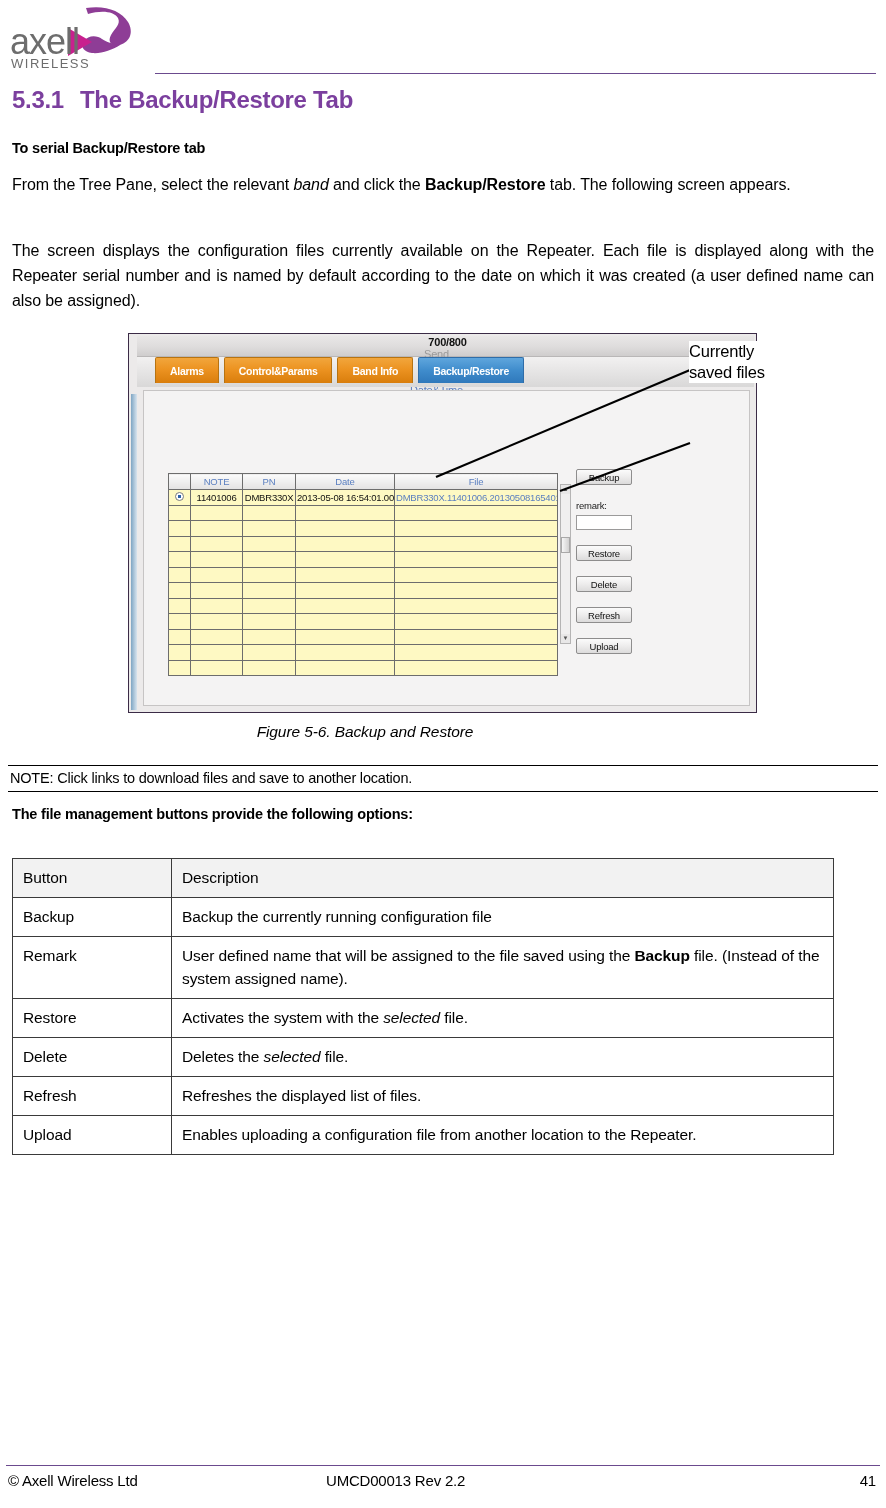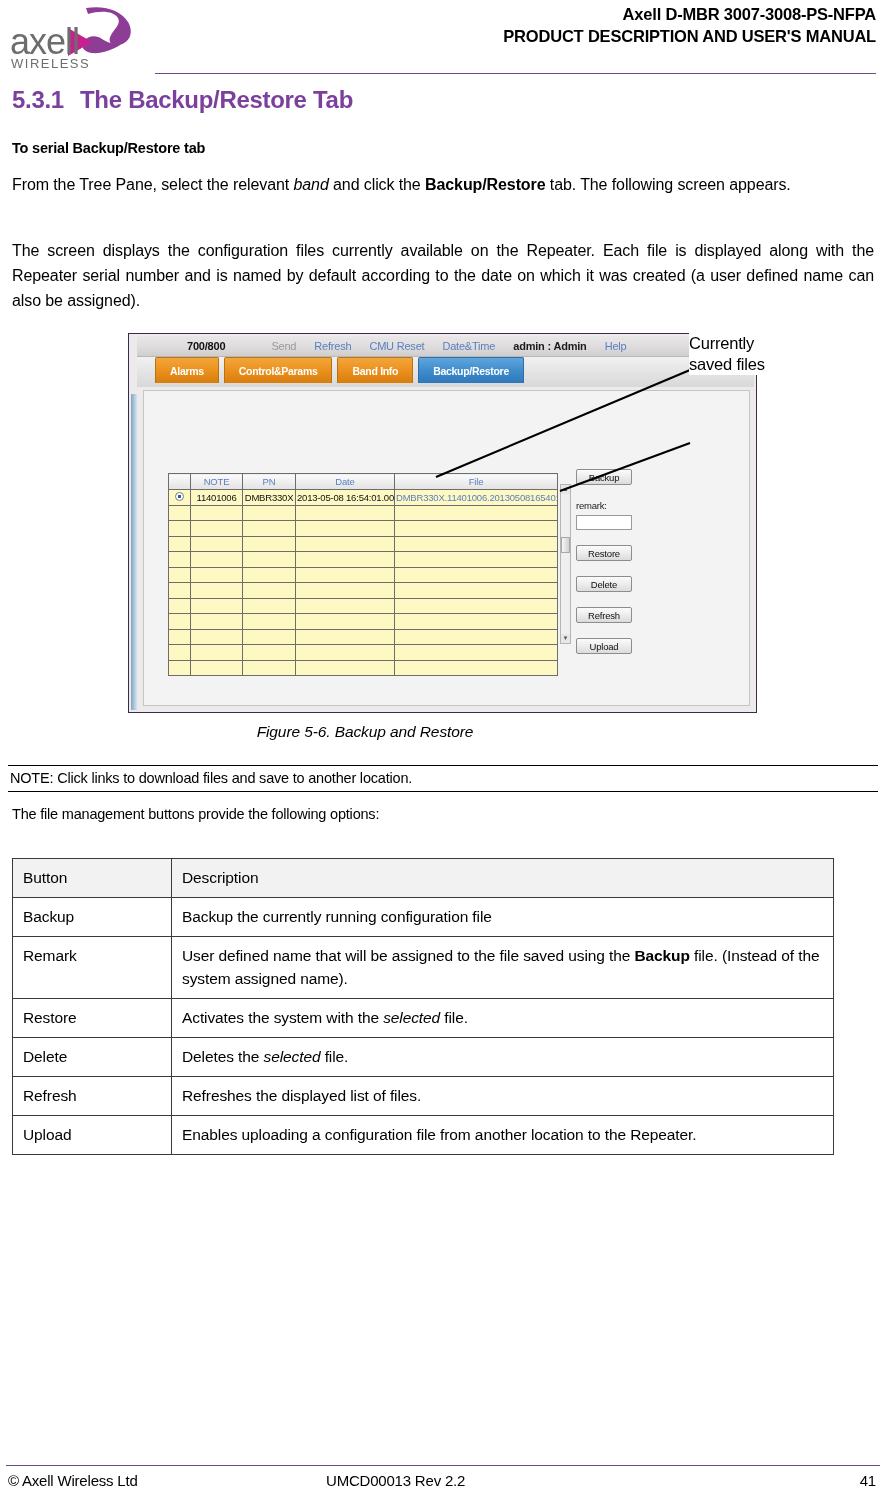--- a/index.html
+++ b/index.html
@@ -127,20 +127,21 @@
   .ui-menubar {
     position: absolute;
     left: 8px; top: 2px; right: 2px;
     height: 21px;
     background: linear-gradient(to bottom,#e9e7e7 0%,#dedcdc 55%,#cfcdcd 100%);
     border-bottom: 1px solid #b9b7b7;
     display: flex;
     align-items: center;
     font-size: 11px;
     box-sizing: border-box;
+    flex-direction: column;
   }
   .ui-menubar .band {
     font-weight: bold;
     color: #111;
     margin-left: 50px;
     margin-right: 46px;
     letter-spacing: -0.2px;
   }
   .ui-menubar .mi {
     margin-right: 18px;
@@ -310,21 +311,21 @@
   }
   .callout {
     position: absolute;
     font-size: 16.5px;
     line-height: 21px;
     color: #000;
     background: #ffffff;
     letter-spacing: -0.2px;
     white-space: nowrap;
   }
-  #callout-1 { left: 689px; top: 8px; }
+  #callout-1 { left: 689px; top: 16px; }
   #callout-2 { left: 689px; top: 88px; }
 
   .figure-caption {
     position: absolute;
     left: 0; top: 398px;
     width: 730px;
     text-align: center;
     font-size: 15.5px;
     font-style: italic;
     letter-spacing: -0.1px;
@@ -342,21 +343,21 @@
     box-sizing: border-box;
     font-size: 14.5px;
     letter-spacing: -0.2px;
   }
 
   .lead-bold {
     position: absolute;
     left: 12px;
     top: 806px;
     font-size: 14.5px;
-    font-weight: normal;
+    font-weight: bold;
     letter-spacing: -0.2px;
   }
 
   
   .desc-table {
     position: absolute;
     left: 12px;
     top: 858px;
     width: 822px;
     border-collapse: collapse;
@@ -408,24 +409,20 @@
     <svg class="logo-svg" width="180" height="70" viewBox="0 0 180 70">
       <path d="M78 4 C96 1 113 6 120 18 C126 28 122 38 112 41 C104 43 99 38 103 31 C107 24 113 20 110 14 C106 7 93 6 80 10 Z" fill="#8e3d96"></path>
       <path d="M112 41 C104 46 93 50 84 49 C76 48 72 43 76 37 C80 31 89 31 94 35 C98 38 105 40 112 41 Z" fill="#8e3d96"></path>
       <path d="M56 22 L56 58 L66 58 L66 22 Z" fill="#5d5d5d" opacity="0"></path>
       <path d="M60 24 L84 38 L60 52 Z" fill="#c8208e"></path>
       <text x="2" y="50" font-family="'Liberation Sans', sans-serif" font-size="36" fill="#6d6d6d" letter-spacing="-1">axell</text>
       <text x="3" y="64" font-family="'Liberation Sans', sans-serif" font-size="13" fill="#6d6d6d" letter-spacing="1.5">WIRELESS</text>
     </svg>
   </div>
 
-  <div class="header-titles">
-    <div class="header-title-1">Axell D-MBR 3007-3008-PS-NFPA</div>
-    <div class="header-title-2">PRODUCT DESCRIPTION AND USER'S MANUAL</div>
-  </div>
 
   <div class="header-rule"></div>
 </div>
 
 <div class="section-heading">
   <span class="num">5.3.1</span><span>The Backup/Restore Tab</span>
 </div>
 
 <div class="sub-bold" id="para-access">To serial Backup/Restore tab</div>
 

